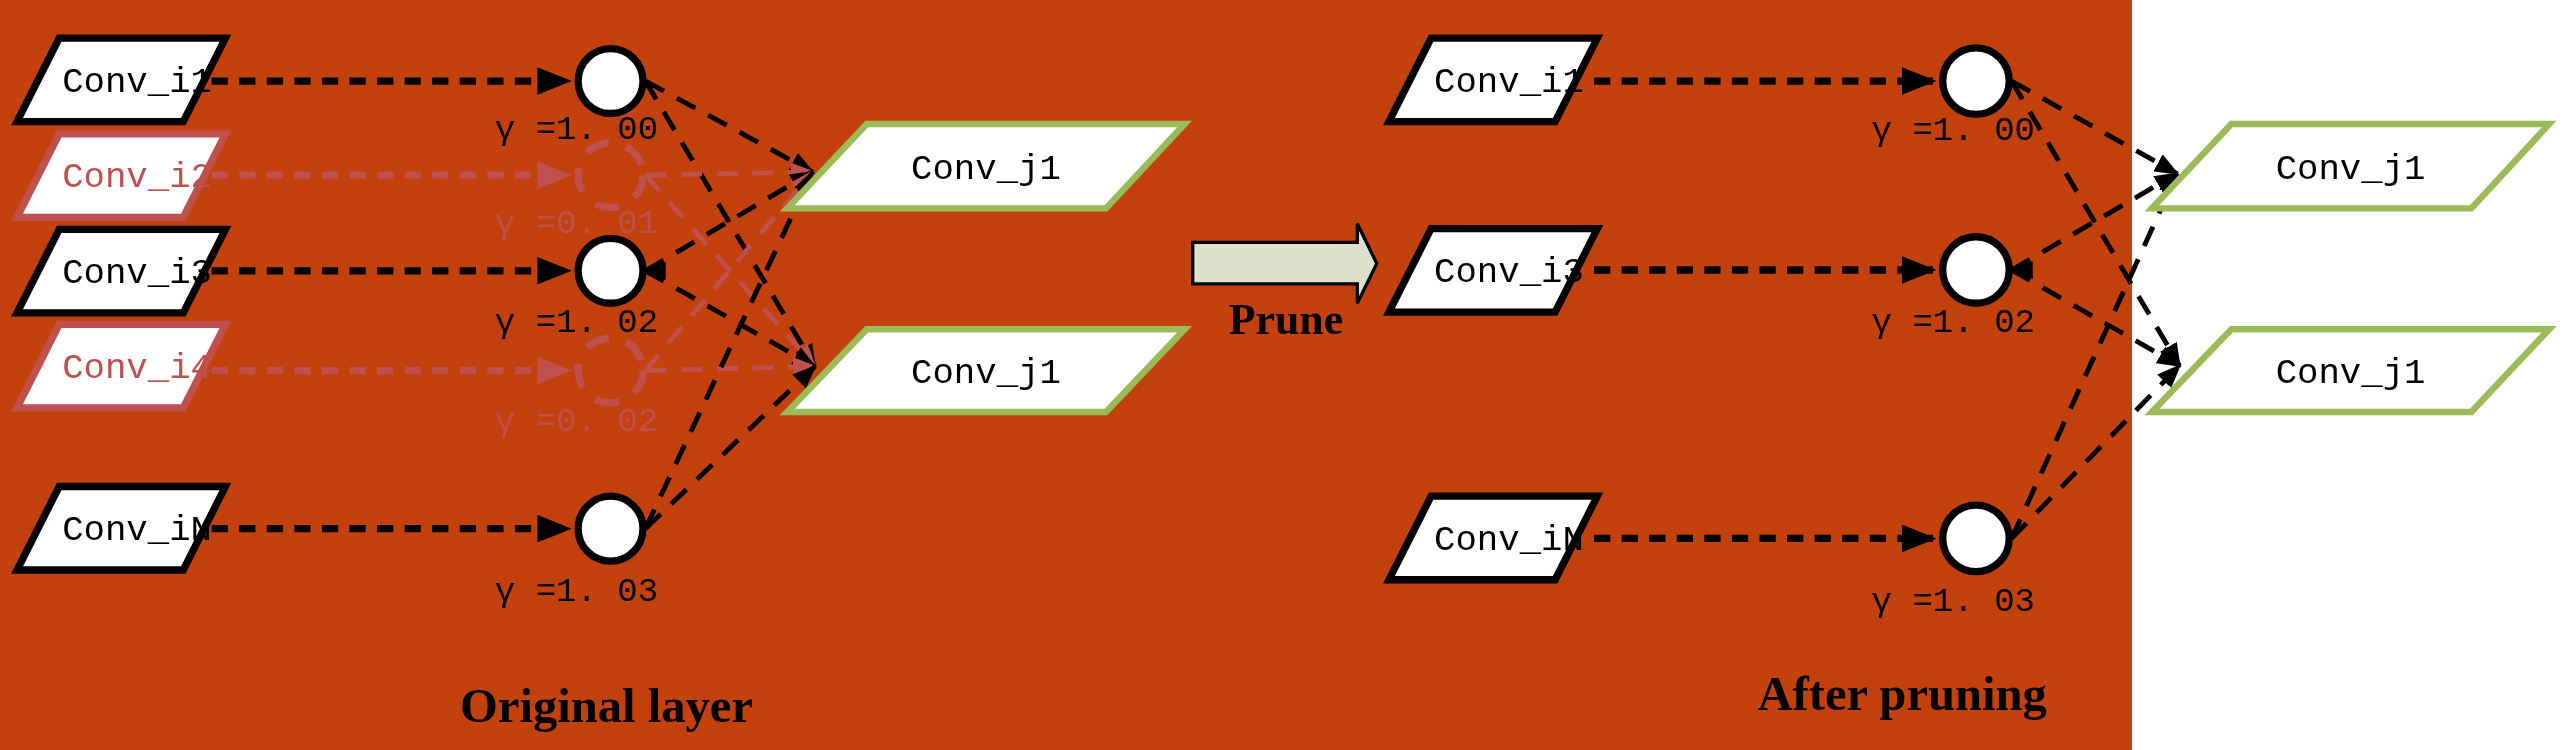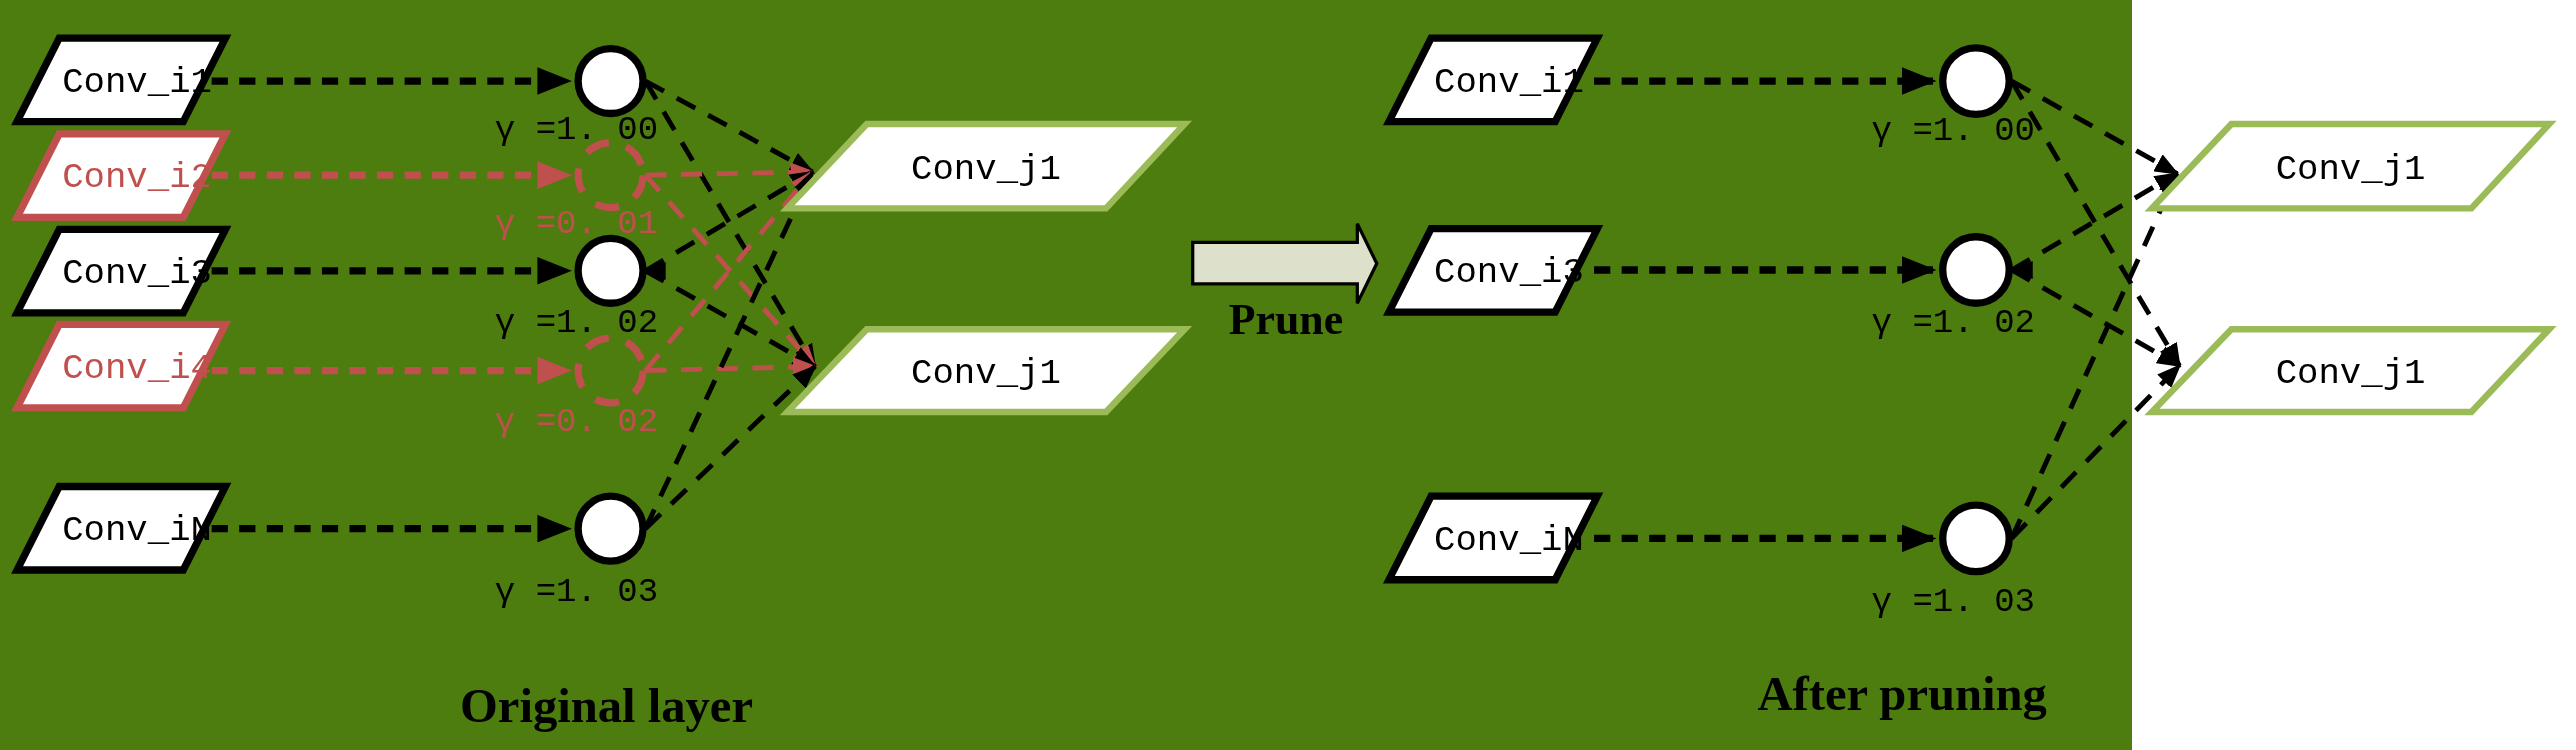--- a/index.html
+++ b/index.html
@@ -2,21 +2,21 @@
 <html style="--ink: #000000; --red: #c0504d; --green: #9bbb59; --arrow-fill: #dde1cb;font-size:13px"><head>
 <meta charset="utf-8">
 <style>
   :root{
     --ink:#000000;
     --red:#c0504d;
     --green:#9bbb59;
     --arrow-fill:#dde1cb;
   }
   html,body{margin:0;padding:0;background:#ffffff;}
-  .stage{width:2132px;height:750px;position:relative;background:#4d7c0f;}
+  .stage{width:2132px;height:750px;position:relative;background:#c2410c;}
   svg{display:block;}
 
   .box-black{fill:#ffffff;stroke:var(--ink);stroke-width:9;stroke-linejoin:miter;}
   .box-red{fill:#ffffff;stroke:var(--red);stroke-width:9;stroke-linejoin:miter;}
   .box-green{fill:#ffffff;stroke:var(--green);stroke-width:8;stroke-linejoin:miter;}
 
   .node{fill:#ffffff;stroke:var(--ink);stroke-width:9;}
   .node-pruned{fill:none;stroke:var(--red);stroke-width:9;stroke-dasharray:30 22;}
 
   .arrow-in-b{stroke:var(--ink);stroke-width:9;stroke-dasharray:20 14;fill:none;}

